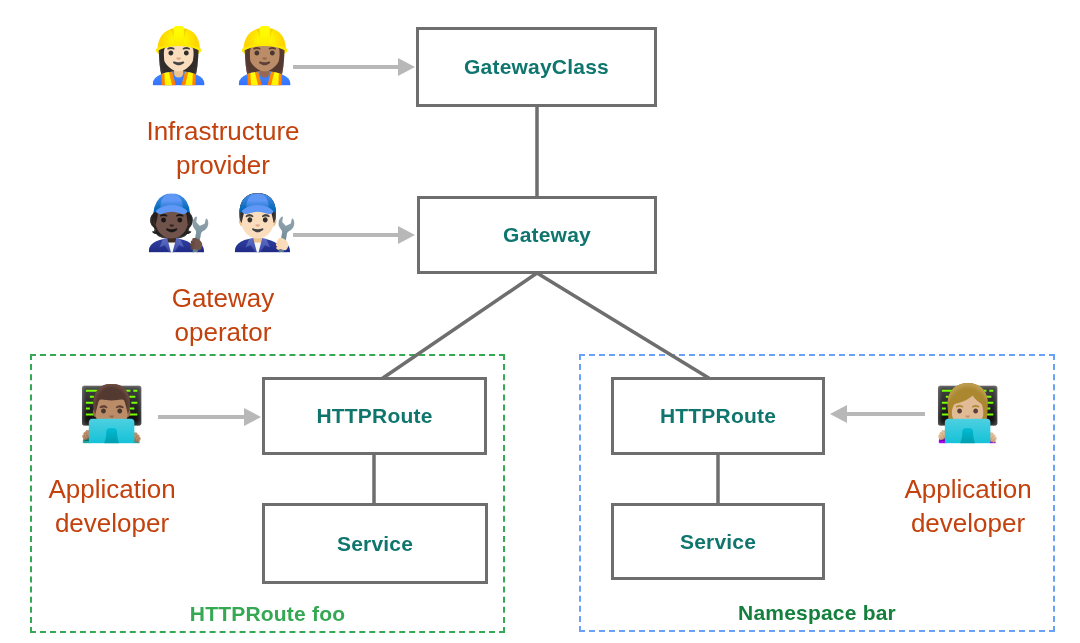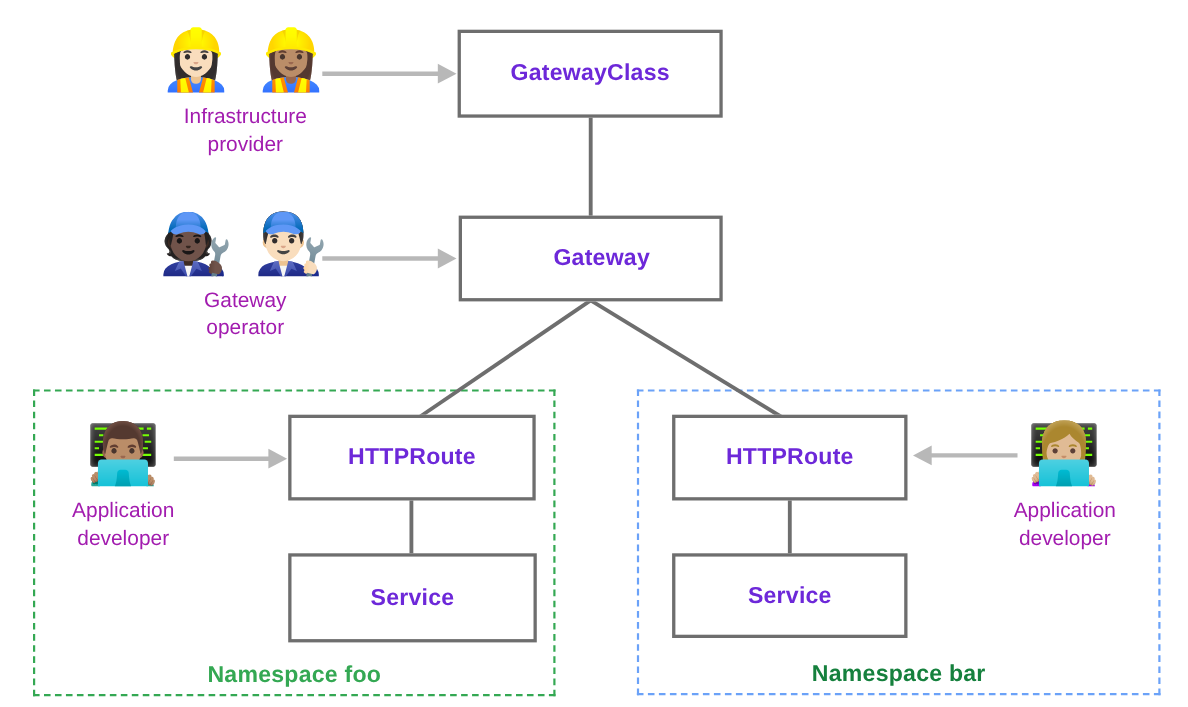--- a/index.html
+++ b/index.html
@@ -56,21 +56,21 @@
     position: absolute;
     z-index: 3;
     box-sizing: border-box;
     background: #ffffff;
     border: 3px solid #6e6e6e;
     display: flex;
     align-items: center;
     justify-content: center;
     font-weight: bold;
     font-size: 21px;
-    color: #6d28d9;
+    color: #0f766e;
     letter-spacing: 0.2px;
   }
   .node-gatewayclass  { left: 416px; top: 27px;  width: 241px; height: 80px; }
   .node-gateway       { left: 417px; top: 196px; width: 240px; height: 78px; padding-left: 20px; }
   .node-httproute-foo { left: 262px; top: 377px; width: 225px; height: 78px; }
   .node-service-foo   { left: 262px; top: 503px; width: 226px; height: 81px; }
   .node-httproute-bar { left: 611px; top: 377px; width: 214px; height: 78px; }
   .node-service-bar   { left: 611px; top: 503px; width: 214px; height: 77px; }
 
   
@@ -82,38 +82,38 @@
     align-items: center;
     text-align: center;
   }
   .persona-emoji {
     font-size: 54px;
     line-height: 1.25;
     white-space: nowrap;
   }
   .persona-emoji.pair { letter-spacing: 2px; }
   .persona-label {
-    margin-top: 4px;
-    font-size: 19px;
+    margin-top: 24px;
+    font-size: 26px;
     line-height: 1.32;
-    color: #a21caf;
+    color: #c2410c;
     white-space: pre-line;
   }
   .persona-infra { left: 128px; top: 22px;  width: 190px; }
   .persona-cluster { left: 128px; top: 189px; width: 190px; }
   .persona-dev-foo { left: 38px;  top: 380px; width: 148px; }
   .persona-dev-bar { left: 894px; top: 380px; width: 148px; }
 </style>
 </head>
 <body>
 
 <div class="canvas">
 
   <div class="ns ns-foo">
-    <div class="ns-label green">Namespace foo</div>
+    <div class="ns-label green">HTTPRoute foo</div>
   </div>
 
   <div class="ns ns-bar">
     <div class="ns-label blue">Namespace bar</div>
   </div>
 
   <svg class="connector-layer" width="1080" height="643" viewBox="0 0 1080 643">
 
     <line x1="537" y1="105" x2="537" y2="198" stroke="#6e6e6e" stroke-width="3.5"></line>
     <line x1="537" y1="273" x2="380" y2="380" stroke="#6e6e6e" stroke-width="3.5"></line>

